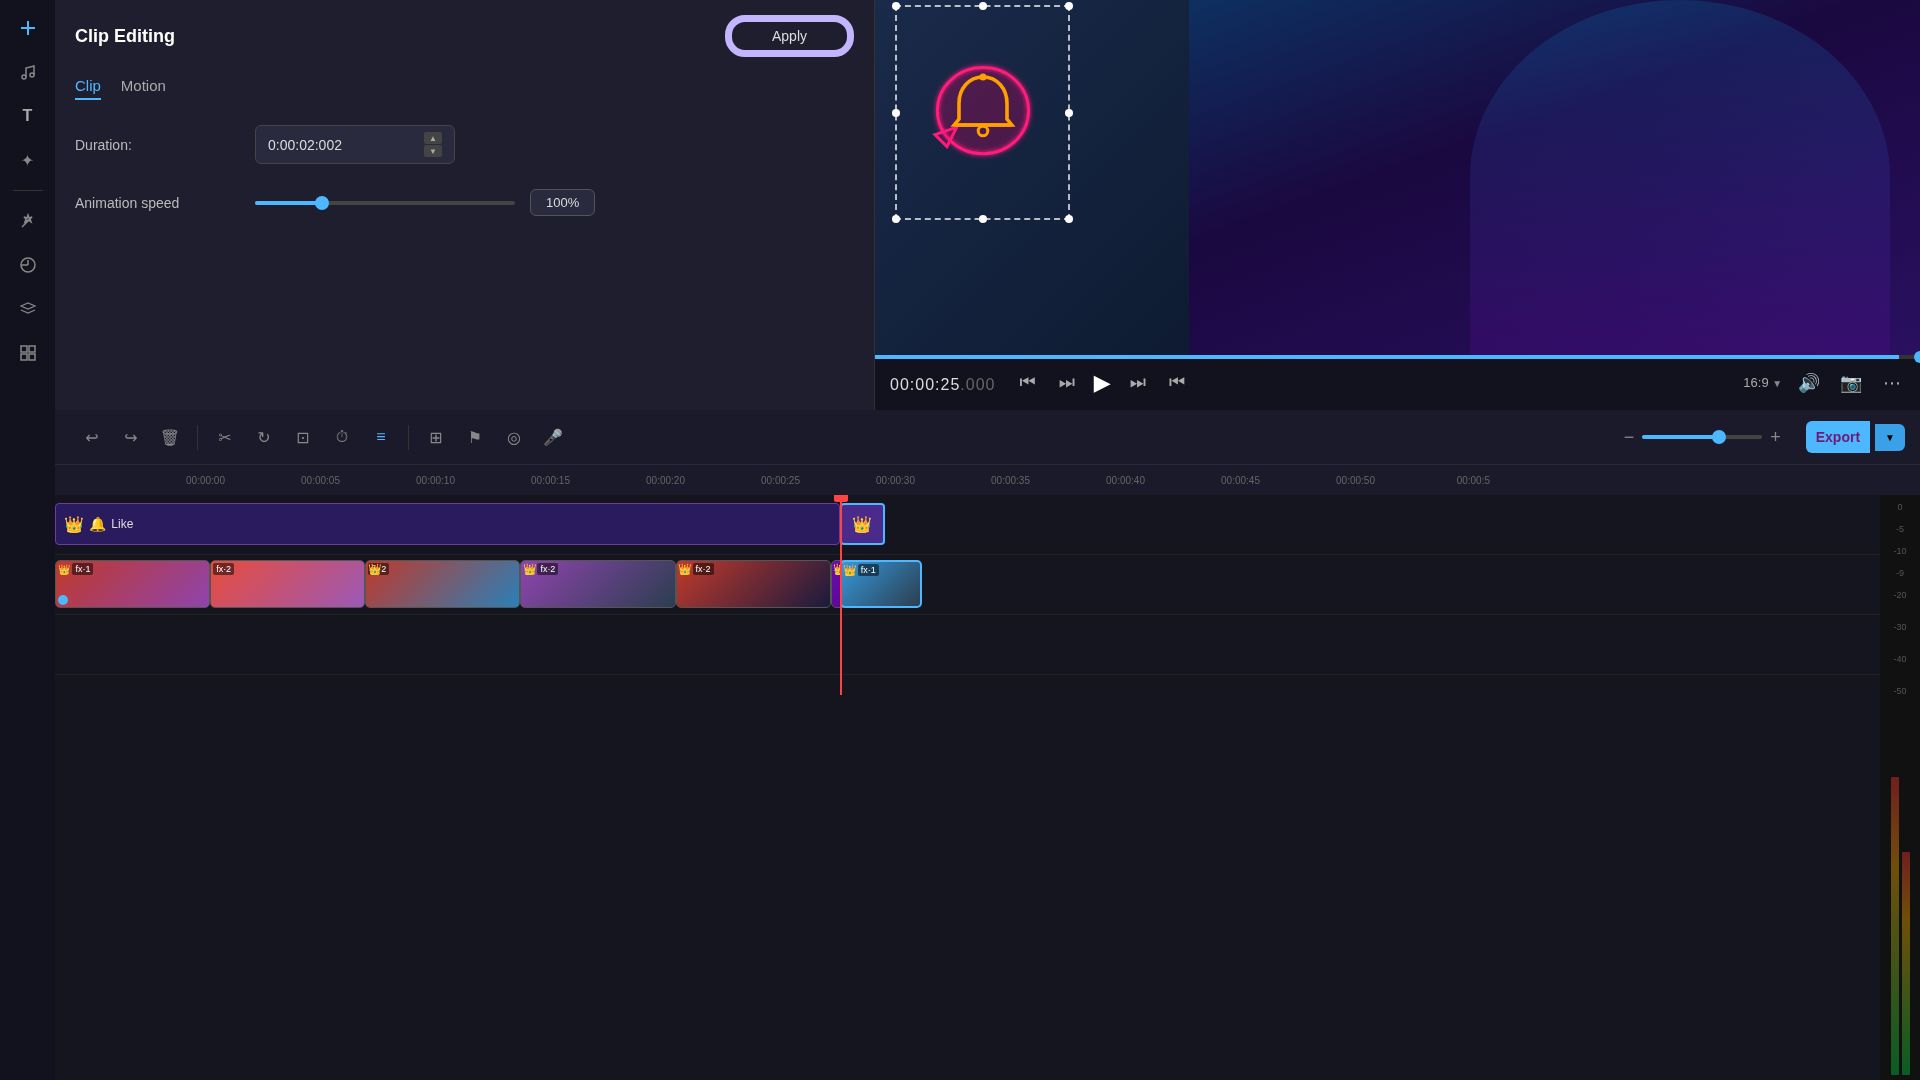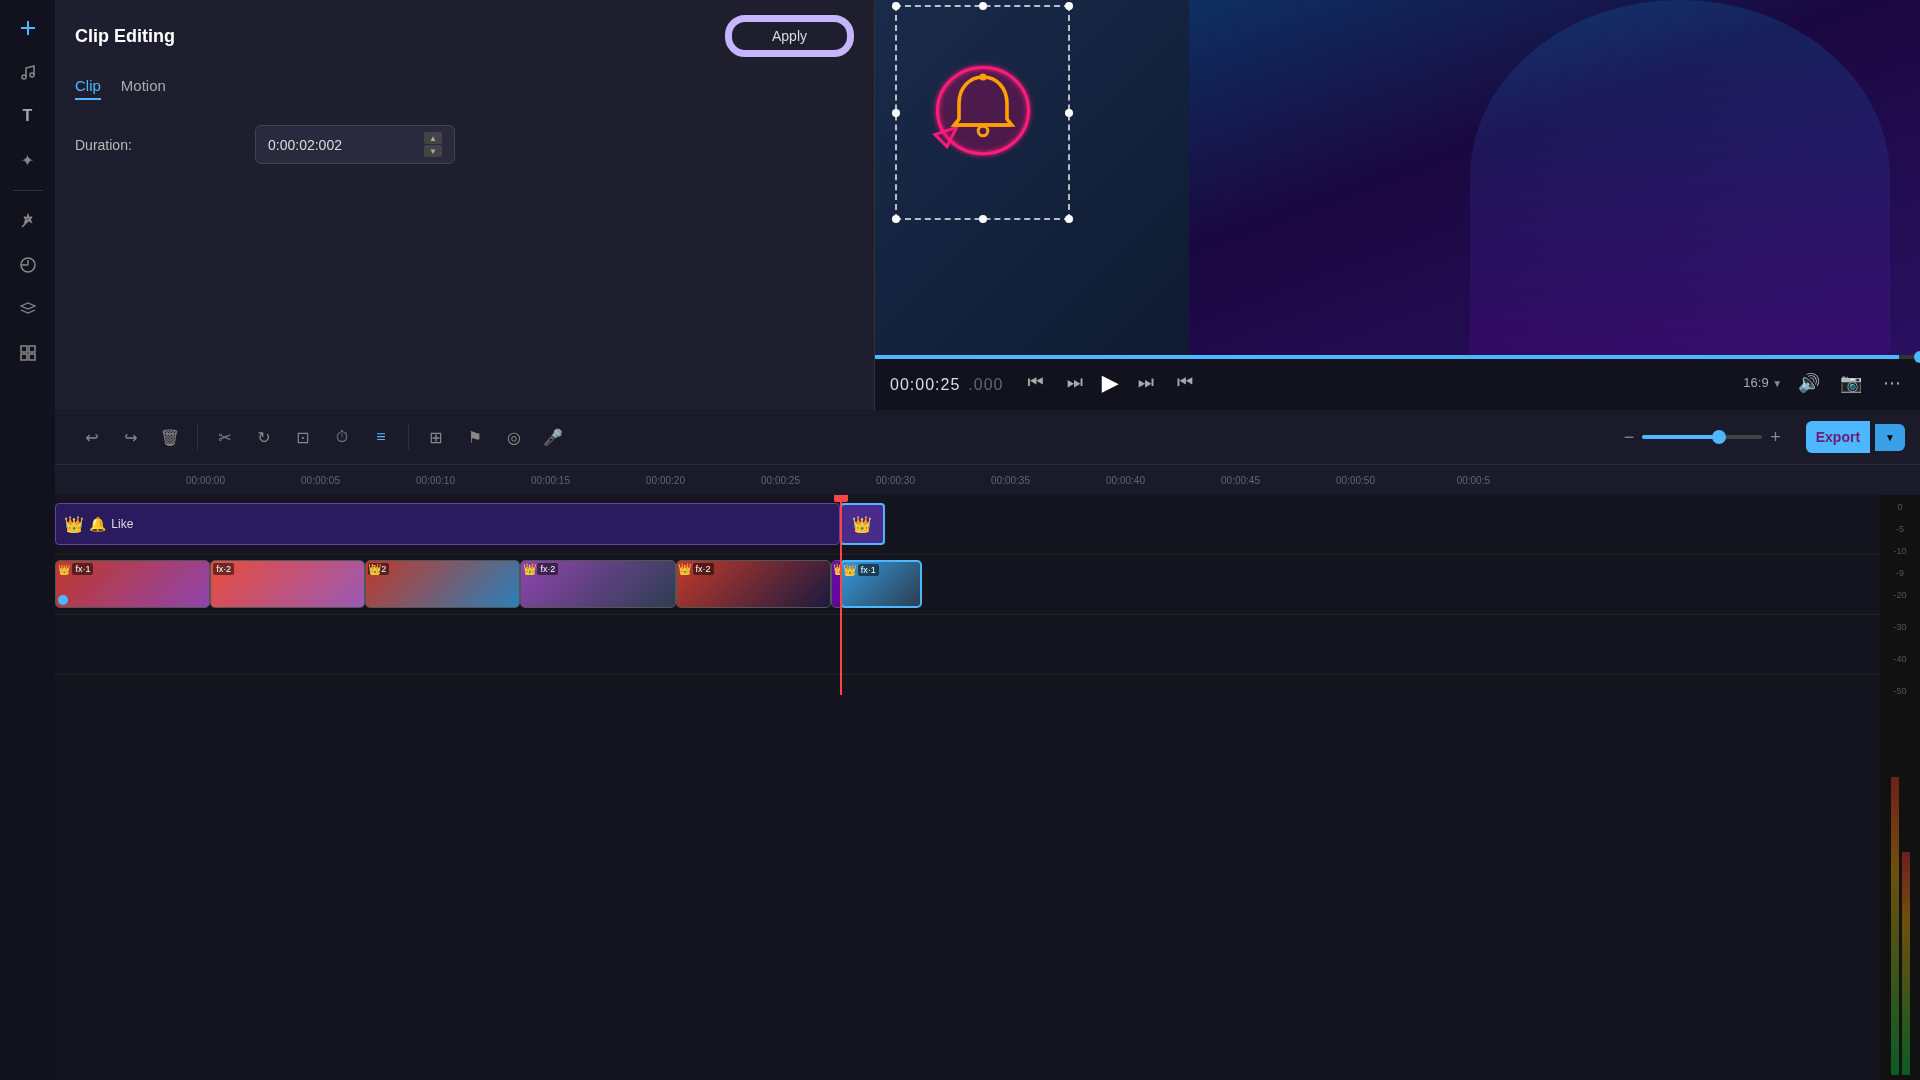--- a/index.html
+++ b/index.html
@@ -245,21 +245,20 @@
       transform: translateX(50%);
     }
     .time-display {
       font-size: 16px;
       color: #ddd;
       letter-spacing: 1px;
       margin-right: 5px;
     }
     .time-faded {
       color: #666;
-      margin-left: 8px;
     }
     .control-btn {
       background: none;
       border: none;
       color: #aaa;
       font-size: 18px;
       cursor: pointer;
       padding: 4px;
     }
     .play-btn {
@@ -517,20 +516,30 @@
     <div class="field-label">Duration:</div>
     <div class="duration-input">
       <span>0:00:02:002</span>
       <div class="duration-spinners">
         <button class="spinner-btn">▲</button>
         <button class="spinner-btn">▼</button>
       </div>
     </div>
   </div>
 
+  <div class="field-row">
+    <div class="field-label">Animation speed</div>
+    <div class="speed-container">
+      <div class="speed-slider-track">
+        <div class="speed-slider-fill" style="width: 25%;"></div>
+        <div class="speed-slider-thumb" style="left: 23%;"></div>
+      </div>
+      <div class="speed-value">100%</div>
+    </div>
+  </div>
 </div>
 
 <div class="preview-panel">
   <div class="preview-video">
 
     <div style="position:absolute;right:0;top:0;width:70%;height:100%;background:linear-gradient(160deg,#0d3060 0%,#1a0840 40%,#2a1060 100%);overflow:hidden;">
 
       <div style="position:absolute;right:30px;top:0;width:420px;height:100%;overflow:hidden;">
         <div style="width:100%;height:100%;background:linear-gradient(to bottom,rgba(0,180,255,0.15),rgba(180,0,255,0.1));border-radius:50% 50% 0 0;"></div>
       </div>

